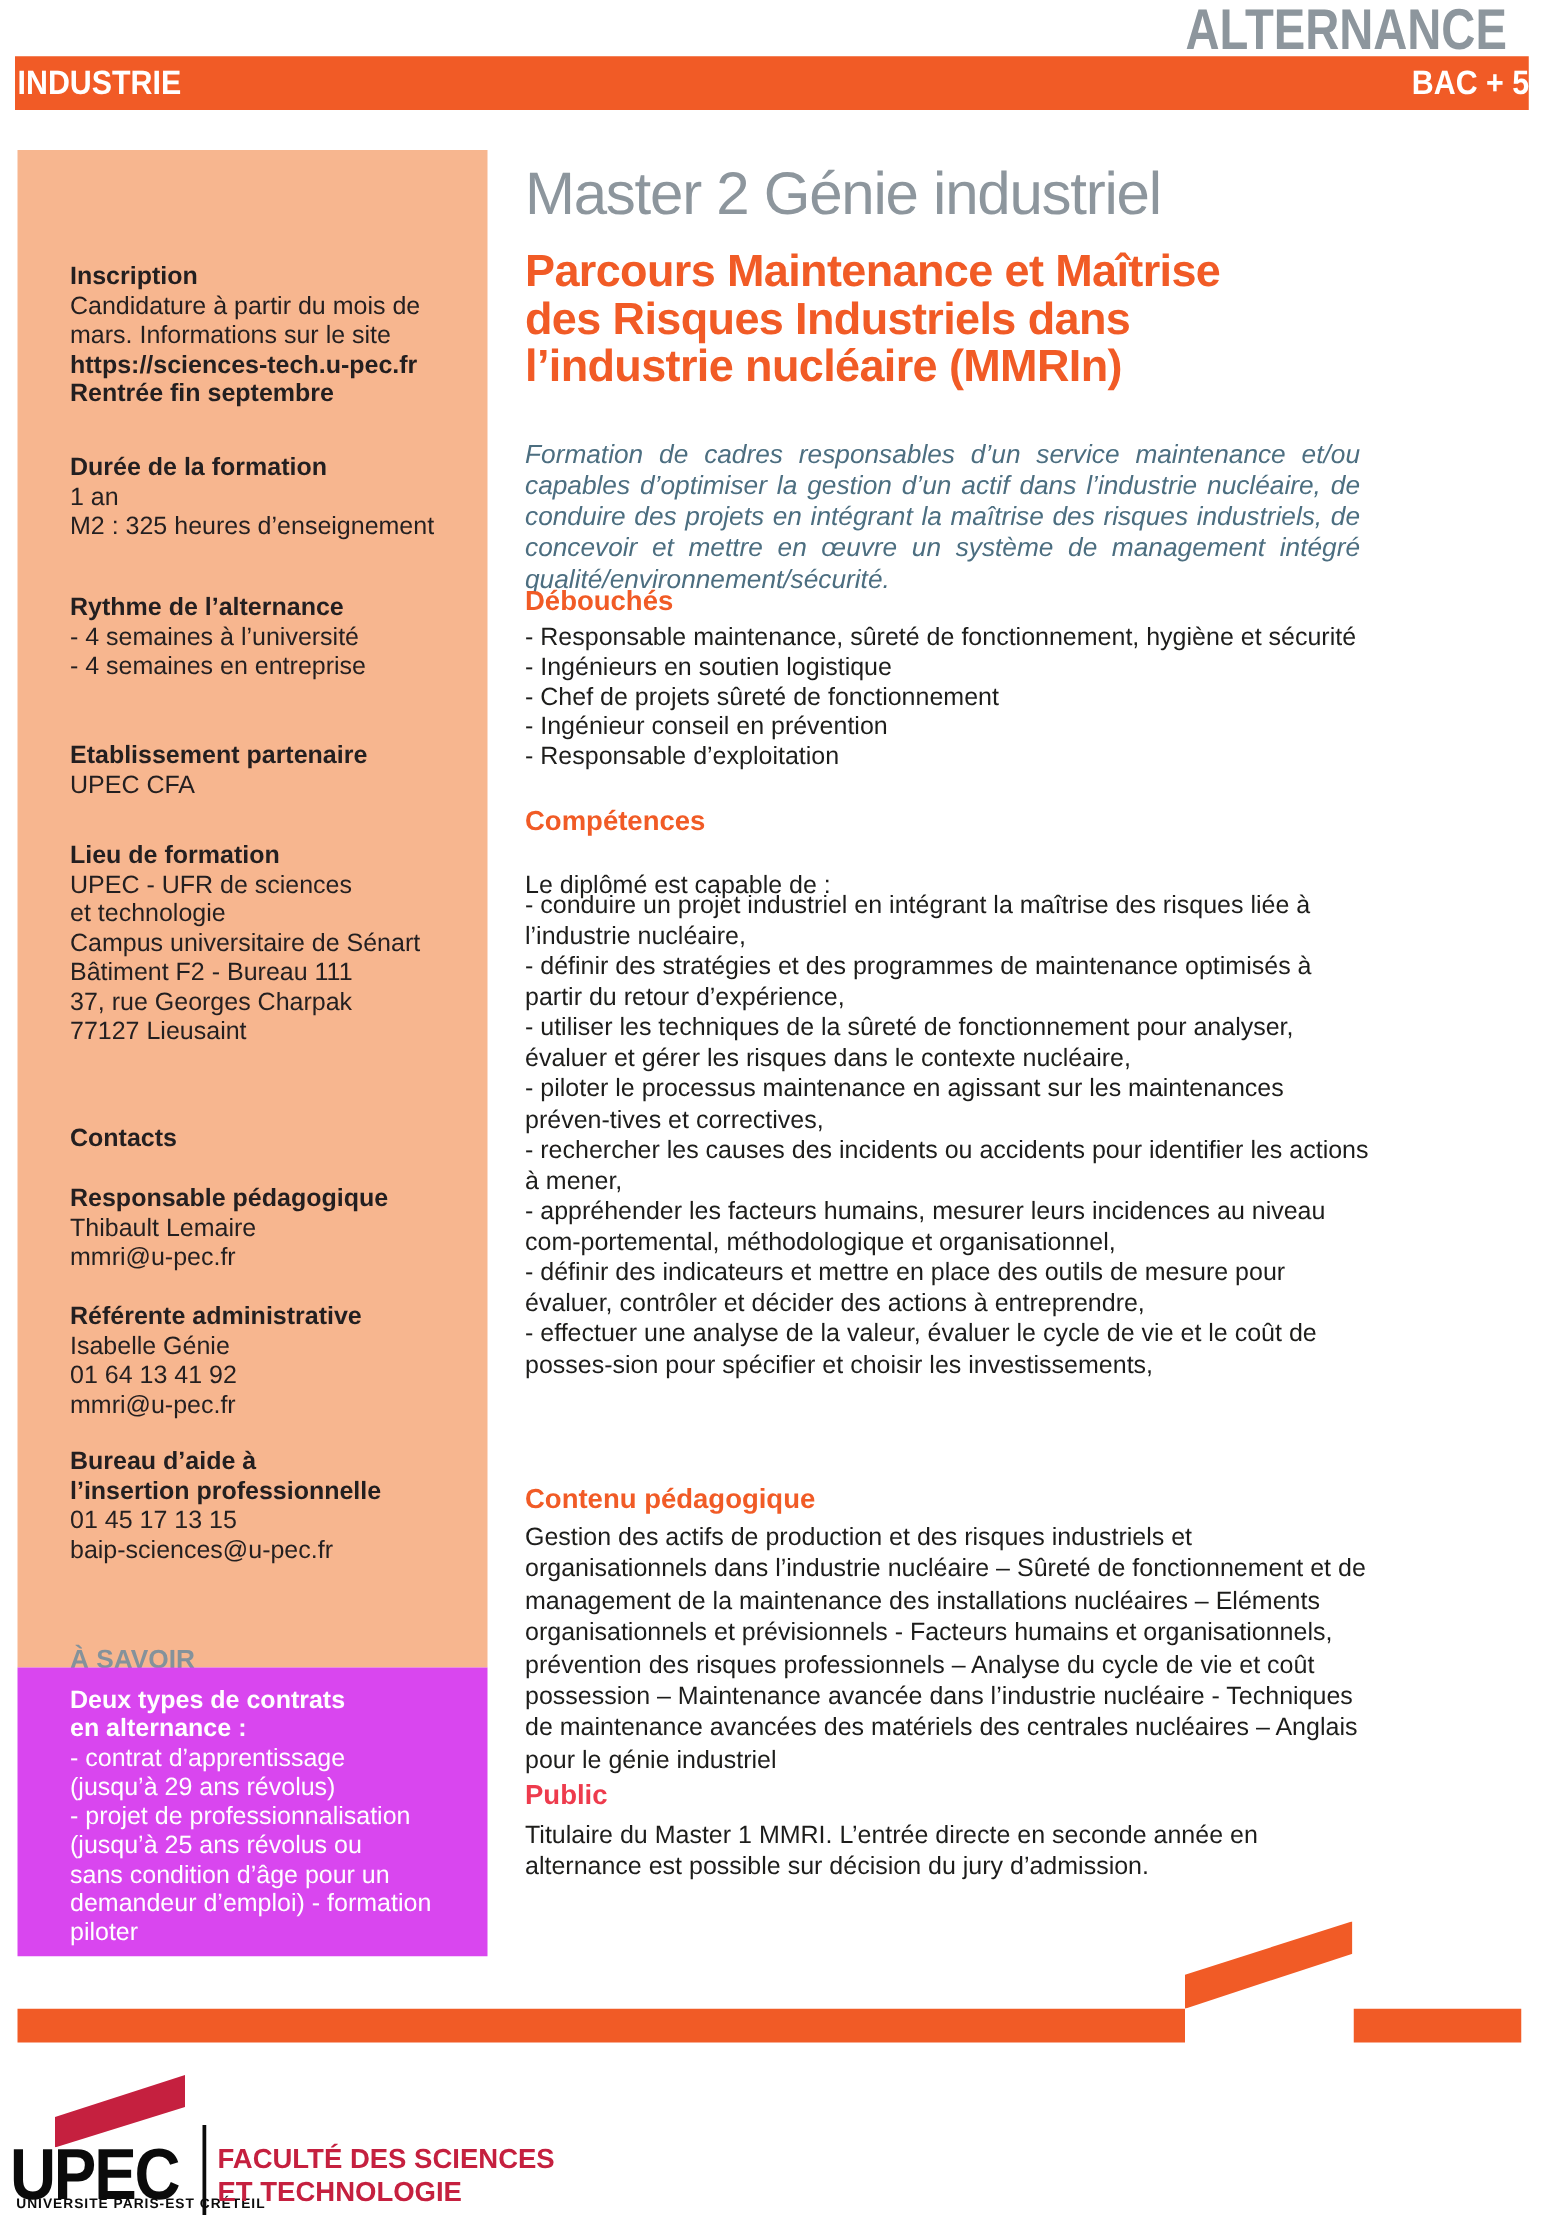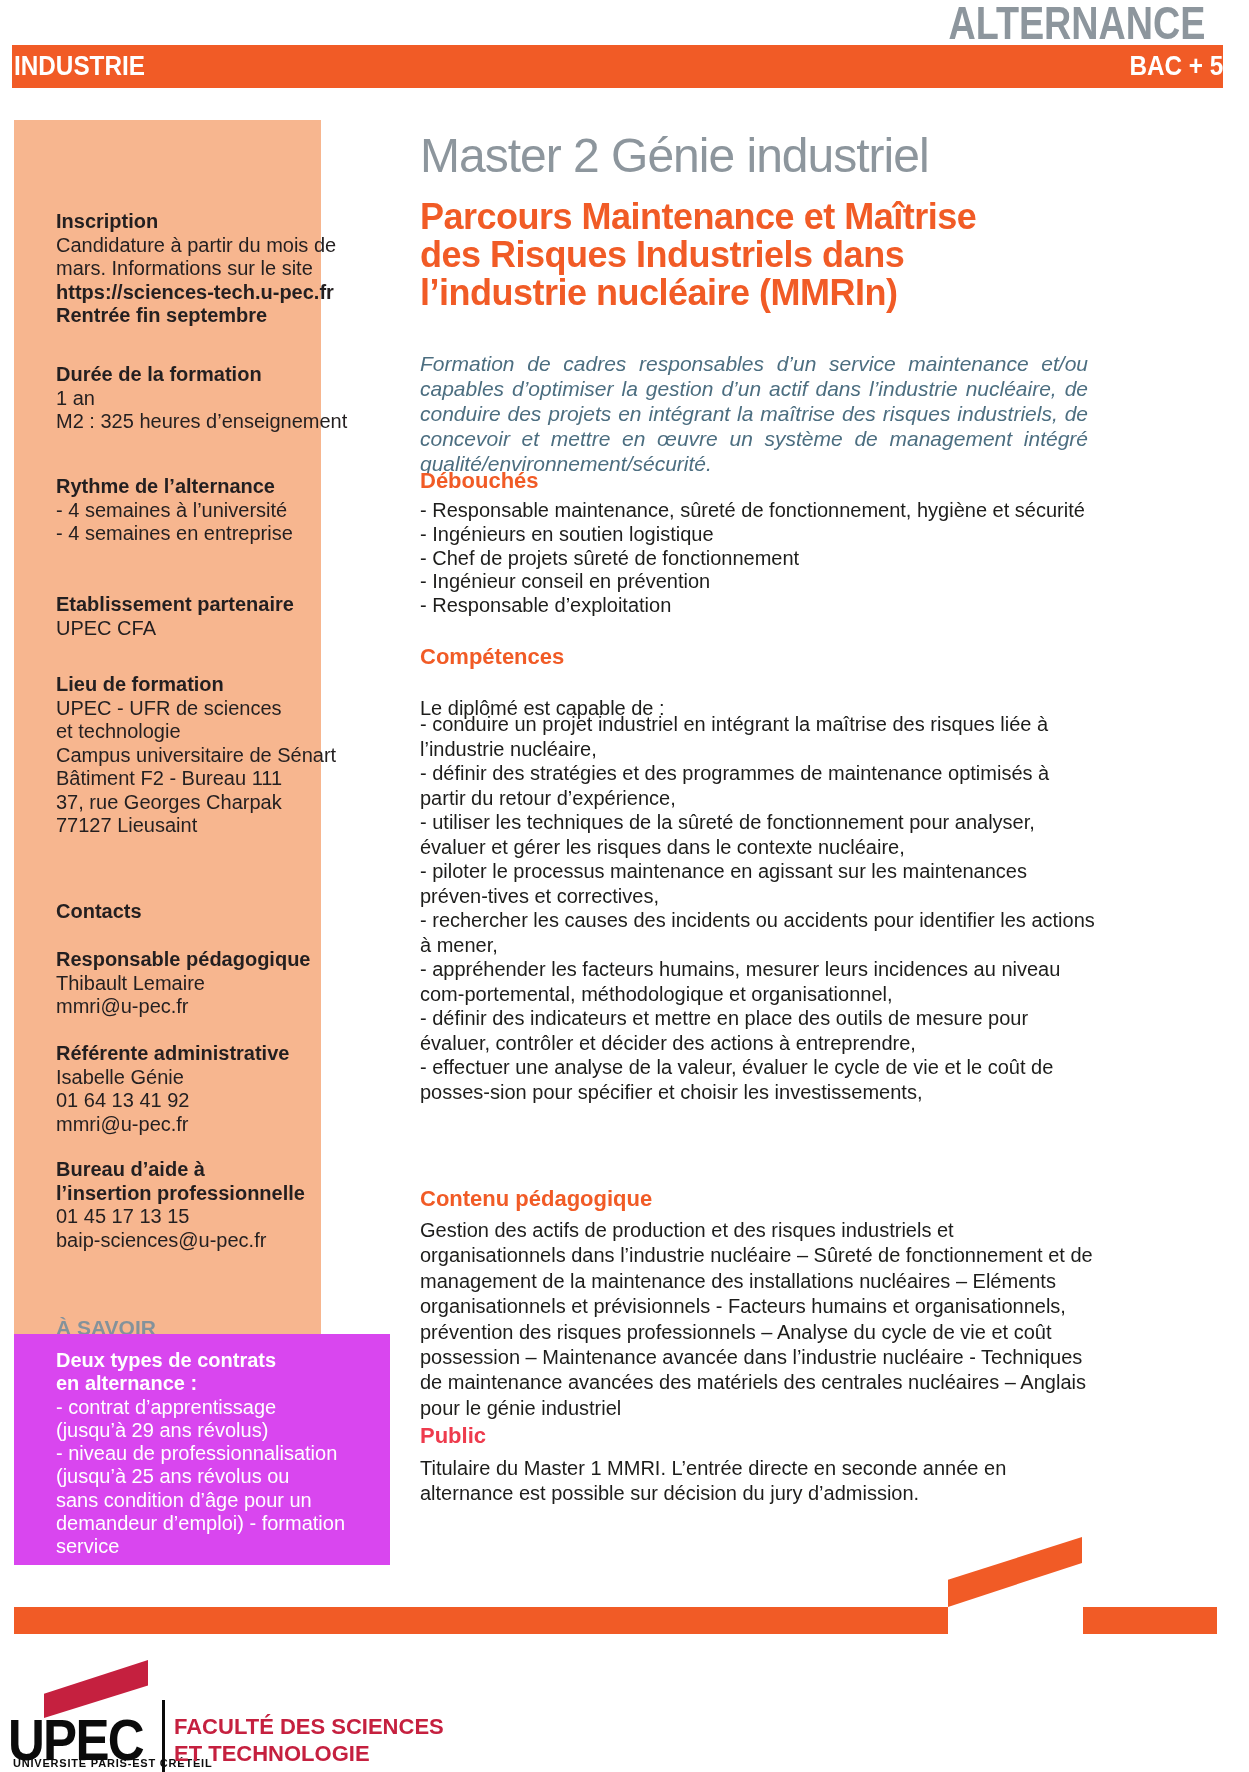--- a/index.html
+++ b/index.html
@@ -10,21 +10,21 @@
   
   .alternance{top:-4px;right:44px;font-size:46px;font-weight:bold;color:#8d969d;
               transform:scaleX(.82);transform-origin:right top;letter-spacing:0px;white-space:nowrap;}
   .band{top:45px;left:12px;width:1211px;height:43px;background:#f15b26;}
   .band-left{left:14px;top:45px;height:43px;line-height:43px;color:#fff;font-size:27px;font-weight:bold;
              transform:scaleX(.9);transform-origin:left center;white-space:nowrap;}
   .band-right{right:26px;top:45px;height:43px;line-height:43px;color:#fff;font-size:27px;font-weight:bold;
               transform:scaleX(.9);transform-origin:right center;white-space:nowrap;}
 
   
-  .sidebar{top:120px;left:14px;width:307px;height:1214px;background:#f7b68f;}
+  .sidebar{top:120px;left:14px;width:376px;height:1214px;background:#f7b68f;}
   .side-sec{position:absolute;left:42px;width:310px;font-size:20px;line-height:23.5px;color:#231f20;}
   .side-sec b{font-weight:bold;}
   .s-inscription{top:90px;}
   .s-duree{top:243px;}
   .s-rythme{top:355px;}
   .s-etab{top:473px;}
   .s-lieu{top:553px;}
   .s-contacts{top:780px;}
   .s-resp{top:828px;}
   .s-ref{top:922px;}
@@ -149,25 +149,25 @@
   </div>
 
   <div class="abs contracts">
     <div class="contracts-inner">
       <div class="hd">Deux types de contrats</div>
       <div class="hd">en alternance :</div>
       <div>
 
       <div class="li">- contrat d’apprentissage</div>
           <div class="li">(jusqu’à 29 ans révolus)</div>
-          <div class="li">- niveau de professionnalisation</div>
+          <div class="li">- projet de professionnalisation</div>
           <div class="li">(jusqu’à 25 ans révolus ou</div>
           <div class="li">sans condition d’âge pour un</div>
           <div class="li">demandeur d’emploi) - formation</div>
-          <div class="li">service</div>
+          <div class="li">piloter</div>
         </div>
     </div>
   </div>
 
   <div class="abs title">Master 2 Génie industriel</div>
   <div class="abs subtitle">
 
   <div class="li">Parcours Maintenance et Maîtrise</div>
       <div class="li">des Risques Industriels dans</div>
       <div class="li">l’industrie nucléaire (MMRIn)</div>

